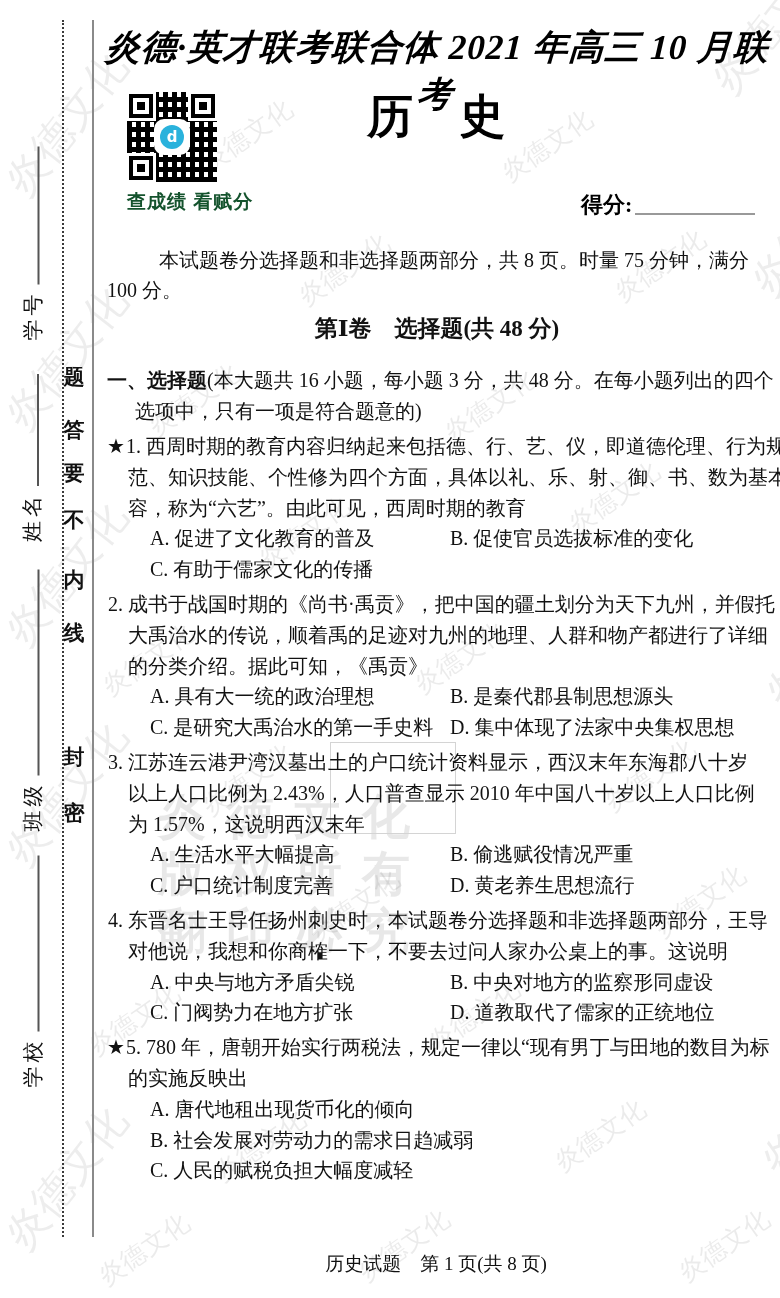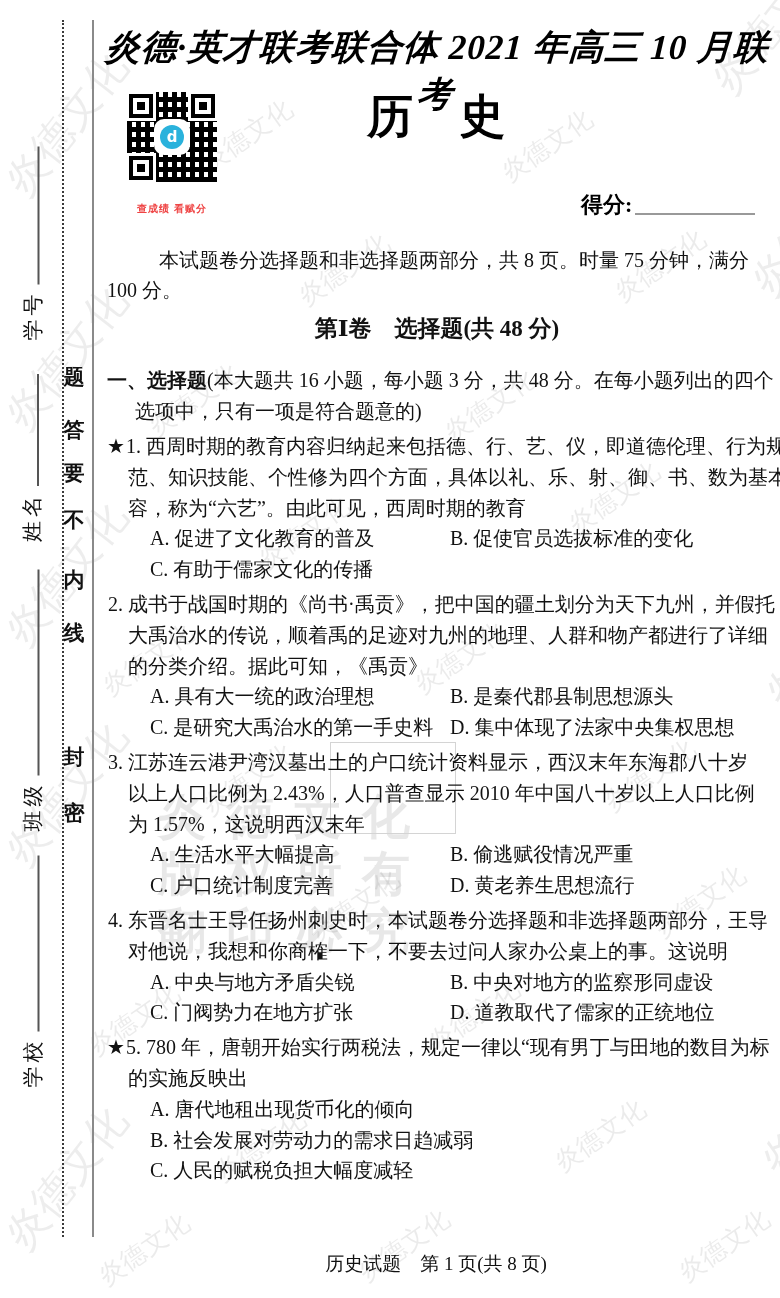--- a/index.html
+++ b/index.html
@@ -62,22 +62,22 @@
   .qr .f{position:absolute;width:16px;height:16px;border:4px solid #000;background:#fff;
          box-shadow:0 0 0 3px #fff;}
   .qr .f::after{content:"";position:absolute;left:4px;top:4px;width:8px;height:8px;background:#000;}
   .qr .f.tl{left:2px;top:2px;} .qr .f.tr{right:2px;top:2px;} .qr .f.bl{left:2px;bottom:2px;}
   .qr .logo{position:absolute;left:29px;top:29px;width:32px;height:32px;background:#fff;
             border-radius:8px;display:flex;align-items:center;justify-content:center;
             box-shadow:0 0 0 2px #fff;}
   .qr .logo .dot{width:24px;height:24px;border-radius:50%;background:#2ab2dc;color:#fff;
             font-family:"DejaVu Sans",sans-serif;font-weight:bold;font-size:15px;
             display:flex;align-items:center;justify-content:center;}
-  .qr-caption{margin-top:20px;width:90px;text-align:center;font-family:"Liberation Sans",sans-serif;
-            font-size:10px;font-weight:bold;letter-spacing:1px;color:#ef4444;white-space:nowrap;}
+  .qr-caption{margin-top:7px;width:90px;text-align:center;font-family:"Liberation Sans",sans-serif;
+            font-size:19px;font-weight:bold;letter-spacing:1px;color:#14532d;white-space:nowrap;}
   .score{position:absolute;left:581px;top:190px;font-size:22px;font-weight:bold;color:#000;white-space:nowrap;}
   .score .score-line{display:inline-block;width:120px;border-bottom:2px solid #999;
             height:2px;vertical-align:-3px;margin-left:3px;}
 
   
   .content{position:absolute;left:107px;top:245px;width:660px;font-size:20px;color:#121212;}
   .content .line{white-space:nowrap;}
   .intro{line-height:30px;}
   .intro .first{text-indent:2.6em;}
   .sec-head{margin-top:6px;text-align:center;font-size:23px;font-weight:bold;line-height:36px;white-space:nowrap;}

